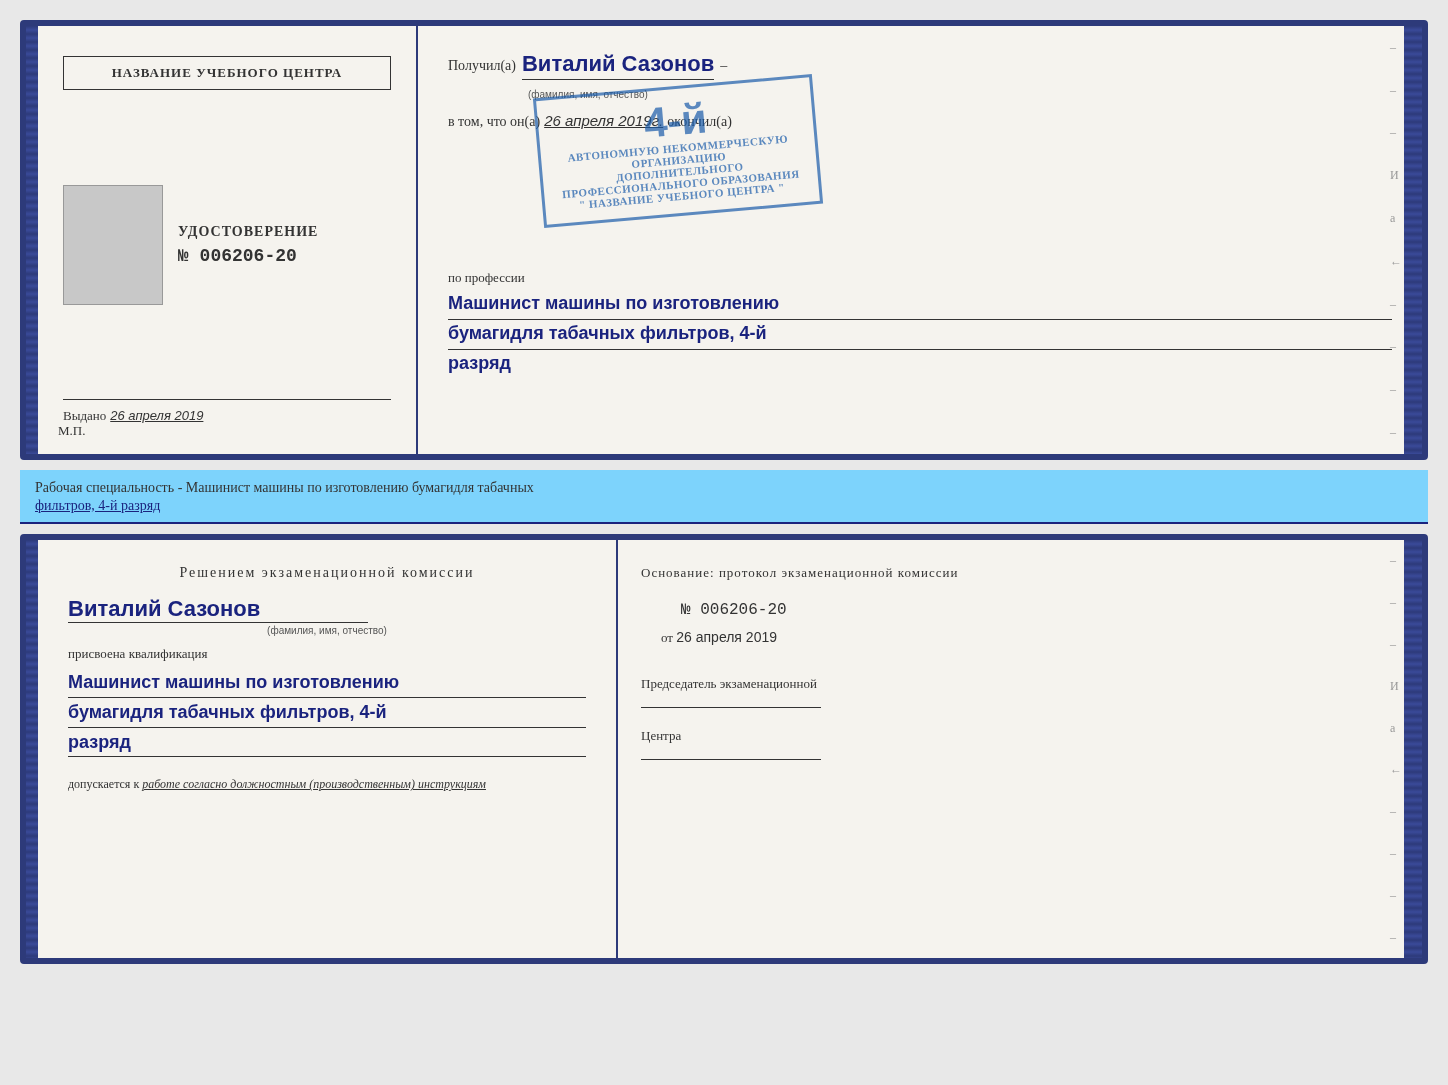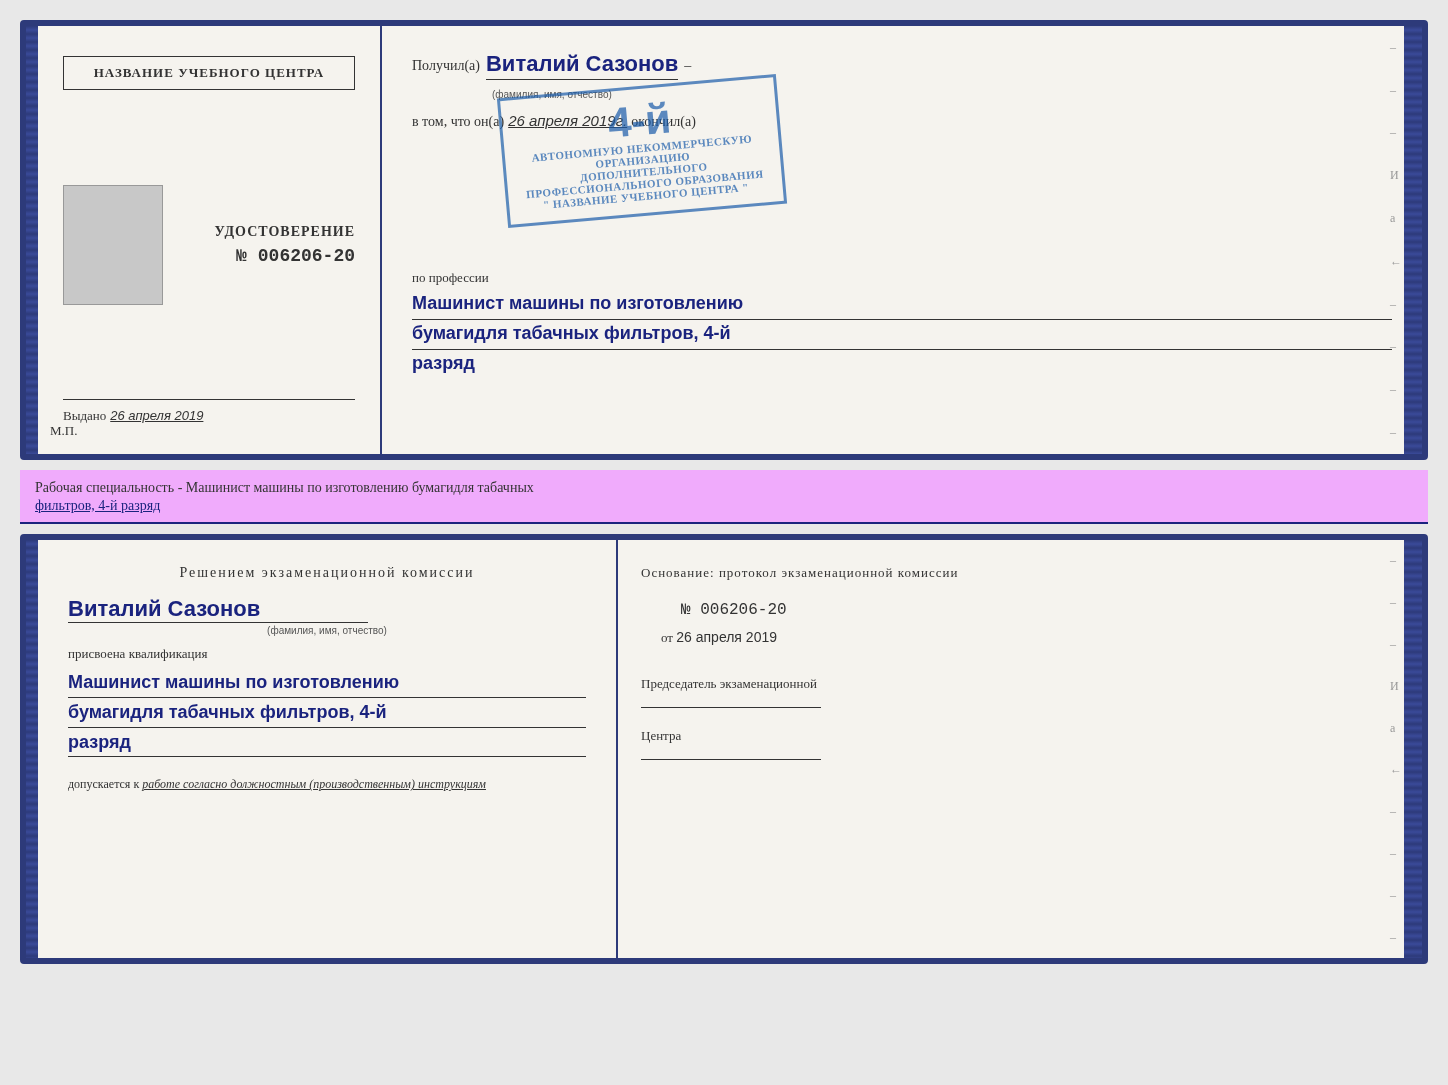--- a/index.html
+++ b/index.html
@@ -33,21 +33,21 @@
       background: repeating-linear-gradient(
         to bottom,
         #2d3a7a 0px,
         #3a4a99 4px,
         #2d3a7a 8px
       );
     }
 
     
     .top-left {
-      width: 344px;
+      width: 380px;
       border-right: 2px solid #2d3a7a;
       padding: 30px 25px;
       display: flex;
       flex-direction: column;
       align-items: center;
       justify-content: space-between;
       position: relative;
     }
 
     .top-left-header {
@@ -72,21 +72,21 @@
     .photo-placeholder {
       width: 100px;
       height: 120px;
       background: #c8c8c8;
       border: 1px solid #999;
       flex-shrink: 0;
     }
 
     .cert-title-block {
       flex: 1;
-      text-align: right;
+      text-align: left;
     }
 
     .cert-title {
       font-size: 14px;
       letter-spacing: 1px;
       text-transform: uppercase;
       font-weight: bold;
       color: #333;
       display: block;
       margin-bottom: 6px;
@@ -114,21 +114,21 @@
 
     .issued-date-line {
       display: flex;
       align-items: baseline;
       gap: 4px;
     }
 
     .mp-label {
       position: absolute;
       bottom: 15px;
-      left: 12px;
+      left: 20px;
       font-size: 13px;
       color: #333;
     }
 
     
     .top-right {
       flex: 1;
       padding: 25px 30px;
       position: relative;
       overflow: hidden;
@@ -246,21 +246,21 @@
       background: repeating-linear-gradient(
         to bottom,
         #2d3a7a 0px,
         #3a4a99 4px,
         #2d3a7a 8px
       );
     }
 
     
     .info-bar {
-      background: #f0abfc;
+      background: #7dd3fc;
       padding: 8px 15px;
       border-bottom: 2px solid #1a237e;
     }
 
     .info-bar-text {
       font-size: 14px;
       color: #333;
     }
 
     .info-bar-text-underline {

